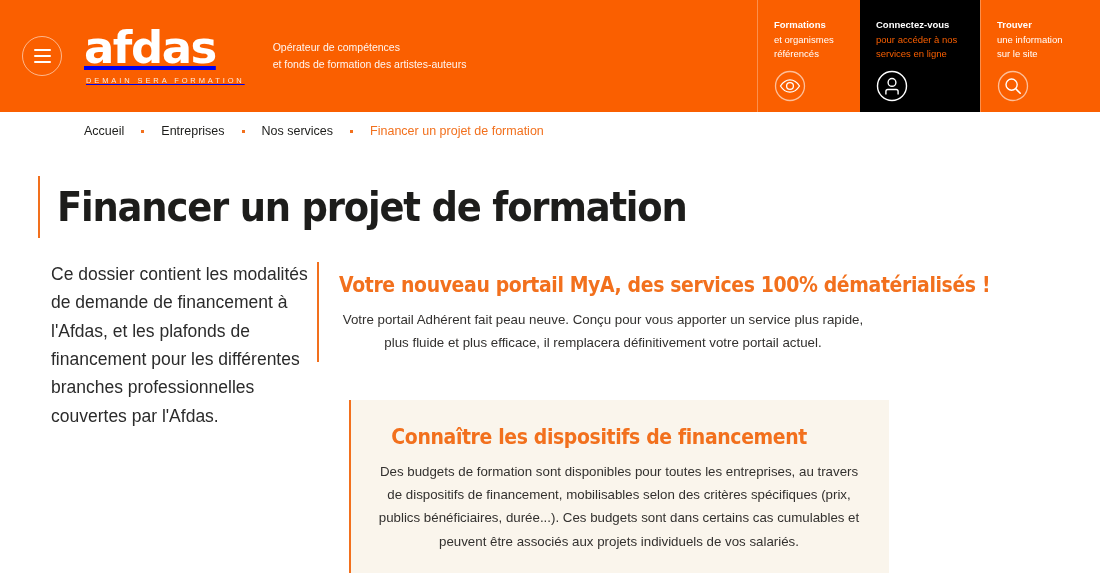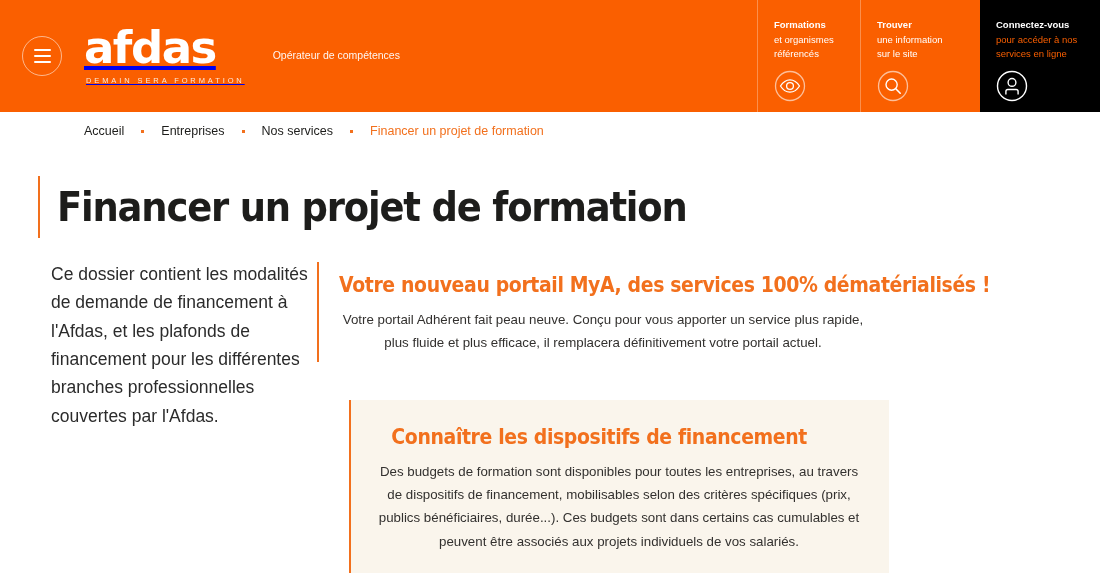--- a/index.html
+++ b/index.html
@@ -267,64 +267,65 @@
         <span></span>
       </div>
 
       <a class="logo-block" href="#">
         <div class="logo-word">afdas</div>
         <div class="logo-tag">DEMAIN SERA FORMATION</div>
       </a>
 
       <div class="baseline">
         <div>Opérateur de compétences</div>
+        <div>et fonds de formation des artistes-auteurs</div>
       </div>
     </div>
 
     <div class="header-nav">
 
       <div class="nav-block">
         <div class="nav-title">Formations</div>
         <div class="nav-sub">et organismes</div>
         <div class="nav-sub">référencés</div>
         <div class="nav-icon">
           <svg width="32" height="32" viewBox="0 0 32 32" fill="none">
             <circle cx="16" cy="16" r="14.5" stroke="rgba(255,255,255,0.6)" stroke-width="1.3"></circle>
             <path d="M6.5 16c2.6-4.2 6-6.2 9.5-6.2s6.9 2 9.5 6.2c-2.6 4.2-6 6.2-9.5 6.2S9.1 20.2 6.5 16z" stroke="#ffffff" stroke-width="1.3"></path>
             <circle cx="16" cy="16" r="3.4" stroke="#ffffff" stroke-width="1.3"></circle>
           </svg>
         </div>
       </div>
 
+      <div class="nav-block dark">
+        <div class="nav-title">Connectez-vous</div>
+        <div class="nav-sub">pour accéder à nos</div>
+        <div class="nav-sub">services en ligne</div>
+        <div class="nav-icon">
+          <svg width="32" height="32" viewBox="0 0 32 32" fill="none">
+            <circle cx="16" cy="16" r="14.5" stroke="#ffffff" stroke-width="1.4"></circle>
+            <circle cx="16" cy="12.4" r="3.9" stroke="#ffffff" stroke-width="1.4"></circle>
+            <path d="M9.9 24.6v-3.1a2 2 0 0 1 2-2h8.2a2 2 0 0 1 2 2v3.1" stroke="#ffffff" stroke-width="1.4"></path>
+          </svg>
+        </div>
+      </div>
+
       <div class="nav-block wide">
         <div class="nav-title">Trouver</div>
         <div class="nav-sub">une information</div>
         <div class="nav-sub">sur le site</div>
         <div class="nav-icon">
           <svg width="32" height="32" viewBox="0 0 32 32" fill="none">
             <circle cx="16" cy="16" r="14.5" stroke="rgba(255,255,255,0.6)" stroke-width="1.3"></circle>
             <circle cx="14.6" cy="14.6" r="5.6" stroke="#ffffff" stroke-width="1.4"></circle>
             <line x1="18.8" y1="18.8" x2="23.2" y2="23.2" stroke="#ffffff" stroke-width="1.6" stroke-linecap="round"></line>
           </svg>
         </div>
       </div>
 
-      <div class="nav-block dark">
-        <div class="nav-title">Connectez-vous</div>
-        <div class="nav-sub">pour accéder à nos</div>
-        <div class="nav-sub">services en ligne</div>
-        <div class="nav-icon">
-          <svg width="32" height="32" viewBox="0 0 32 32" fill="none">
-            <circle cx="16" cy="16" r="14.5" stroke="#ffffff" stroke-width="1.4"></circle>
-            <circle cx="16" cy="12.4" r="3.9" stroke="#ffffff" stroke-width="1.4"></circle>
-            <path d="M9.9 24.6v-3.1a2 2 0 0 1 2-2h8.2a2 2 0 0 1 2 2v3.1" stroke="#ffffff" stroke-width="1.4"></path>
-          </svg>
-        </div>
-      </div>
-
     </div>
   </div>
 
   <nav class="breadcrumb">
     <a class="crumb" href="#">Accueil</a>
     <span class="crumb-sep"></span>
     <a class="crumb" href="#">Entreprises</a>
     <span class="crumb-sep"></span>
     <a class="crumb" href="#">Nos services</a>
     <span class="crumb-sep"></span>

